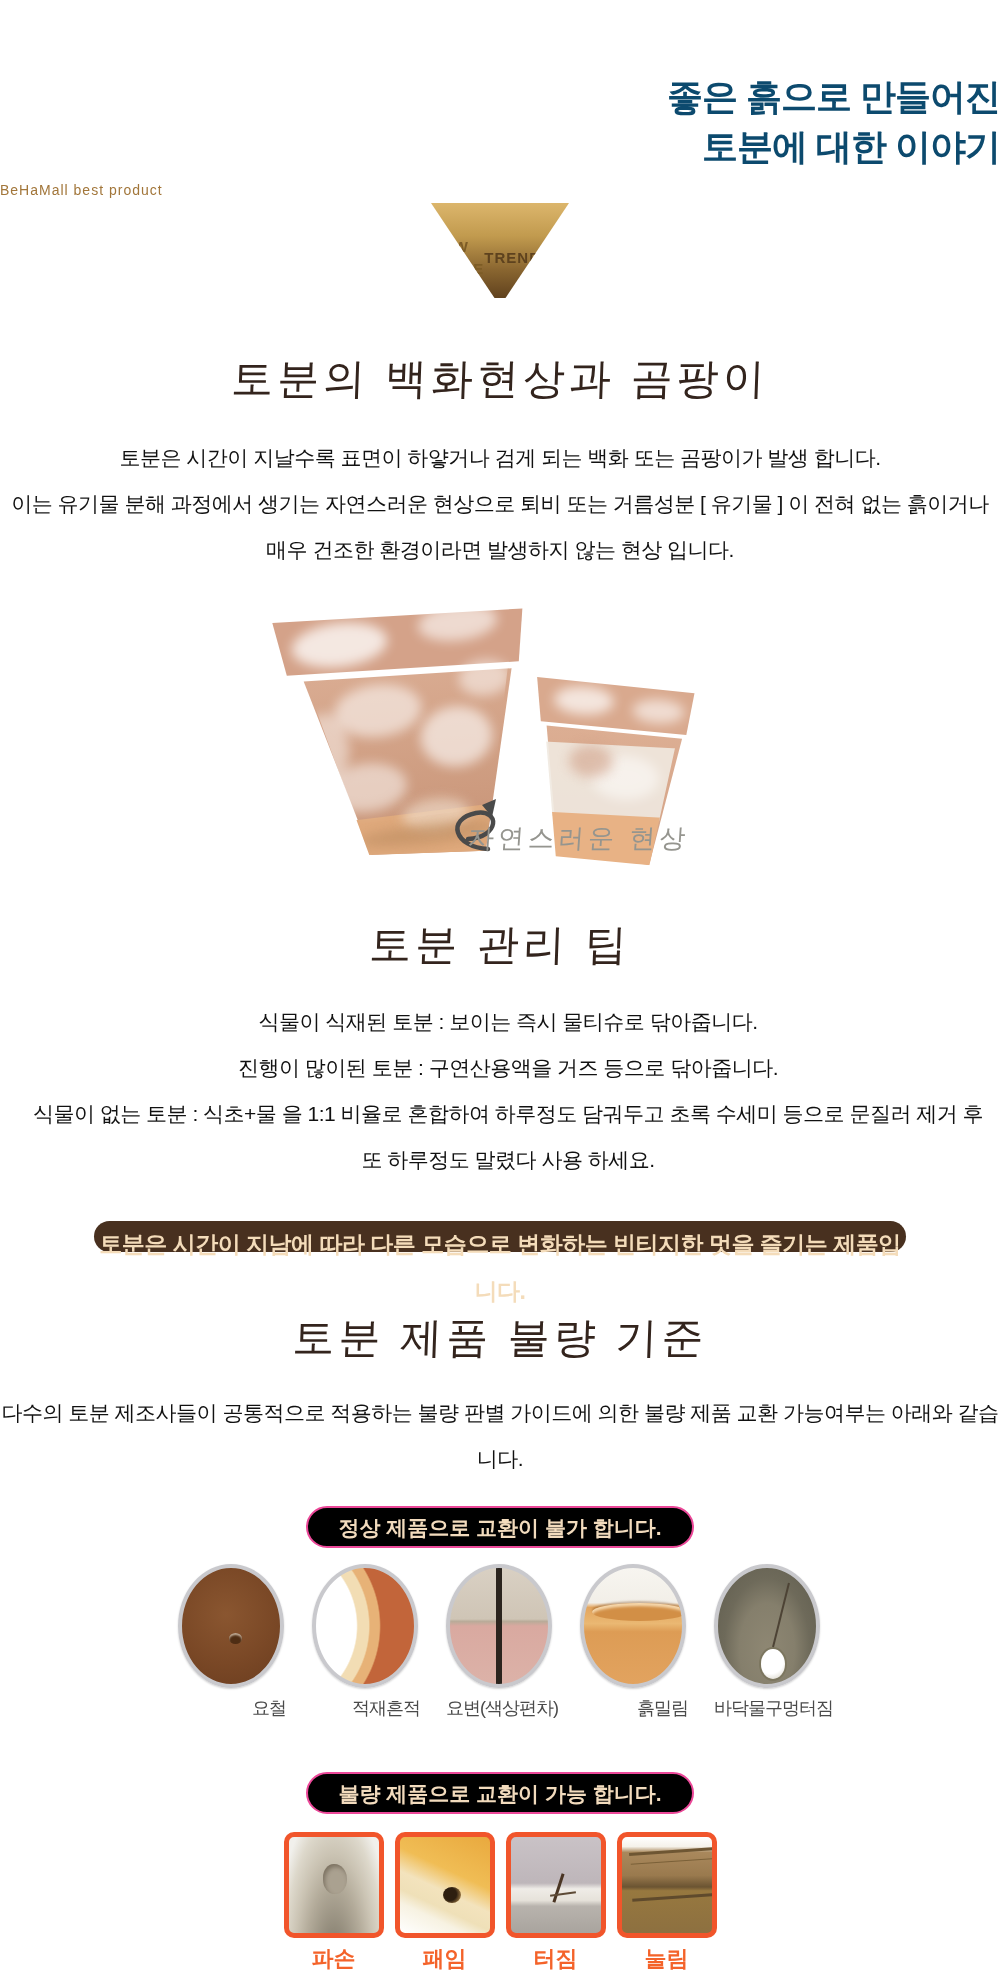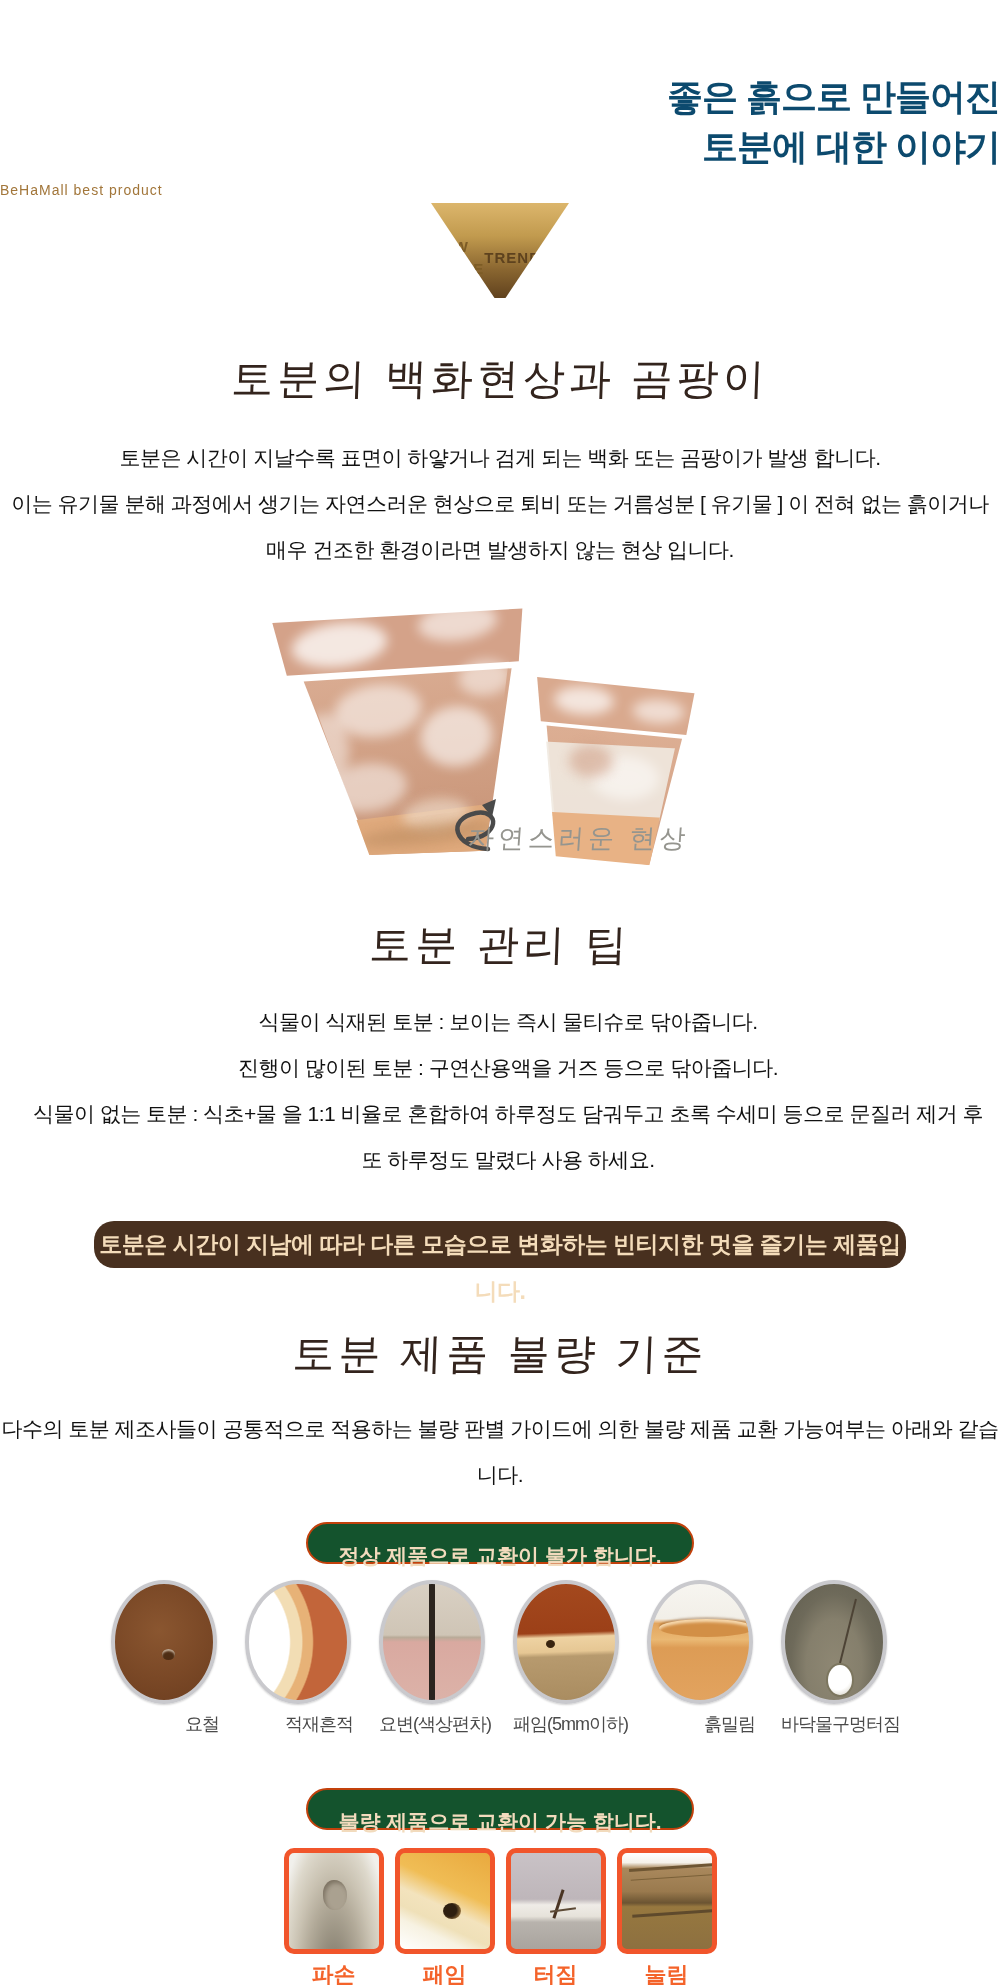--- a/index.html
+++ b/index.html
@@ -34,25 +34,25 @@
   .para-2 { margin-top:26px;padding-left:16px; }
   .para-3 { margin-top:24px; }
 
   
   .pots-figure { position:relative; width:540px; height:300px; margin:4px auto 0; }
   .pots-caption { position:absolute; left:238px; top:244px; font-size:26px; letter-spacing:4px; color:#95958f; transform:skewX(-4deg); }
 
   
   .banner-vintage { width:812px; margin:38px auto 0; background:#48301f; border-radius:20px;
     color:#f4dcba; font-size:23px; font-weight:700; letter-spacing:-0.5px; text-align:center;
-    height:47px; line-height:47px; }
-
-  
-  .pill-banner { width:fit-content; margin:24px auto 0; background:#14532d; border:2px solid #c2410c; border-radius:22px;
-    color:#f2dbbd; font-size:21px; font-weight:700; padding:12px 30px; height:42px; line-height:40px; text-align:center; }
+    height:31px; line-height:47px; }
+
+  
+  .pill-banner { width:fit-content; margin:24px auto 0; background:#000000; border:2px solid #ec4899; border-radius:22px;
+    color:#f2dbbd; font-size:21px; font-weight:700; padding:0 30px; height:42px; line-height:40px; text-align:center; }
   .pill-2 { margin-top:52px; }
 
   
   .circle-row { display:flex; justify-content:center; gap:26px; margin-top:16px; }
   .circle-item { width:108px; text-align:right; }
   .circle-photo { width:106px; height:124px; border-radius:50%; border:4px solid #c9c9cd;
     box-shadow:0 1px 2px rgba(0,0,0,.18); overflow:hidden; position:relative; background:#fff; }
   .circle-label { margin-top:8px; font-size:18px; color:#4a4a4a; letter-spacing:-1px; white-space:nowrap; }
 
   
@@ -212,24 +212,20 @@
     </div>
     <div class="circle-item">
       <div class="circle-photo ph-stack"></div>
       <div class="circle-label">적재흔적</div>
     </div>
     <div class="circle-item">
       <div class="circle-photo ph-color"></div>
       <div class="circle-label">요변(색상편차)</div>
     </div>
     <div class="circle-item">
-      <div class="circle-photo ph-chip"></div>
-      <div class="circle-label">패임(5mm이하)</div>
-    </div>
-    <div class="circle-item">
       <div class="circle-photo ph-slip"></div>
       <div class="circle-label">흙밀림</div>
     </div>
     <div class="circle-item">
       <div class="circle-photo ph-hole"></div>
       <div class="circle-label">바닥물구멍터짐</div>
     </div>
   </div>
 
   <div class="pill-banner pill-2">불량 제품으로 교환이 가능 합니다.</div>

